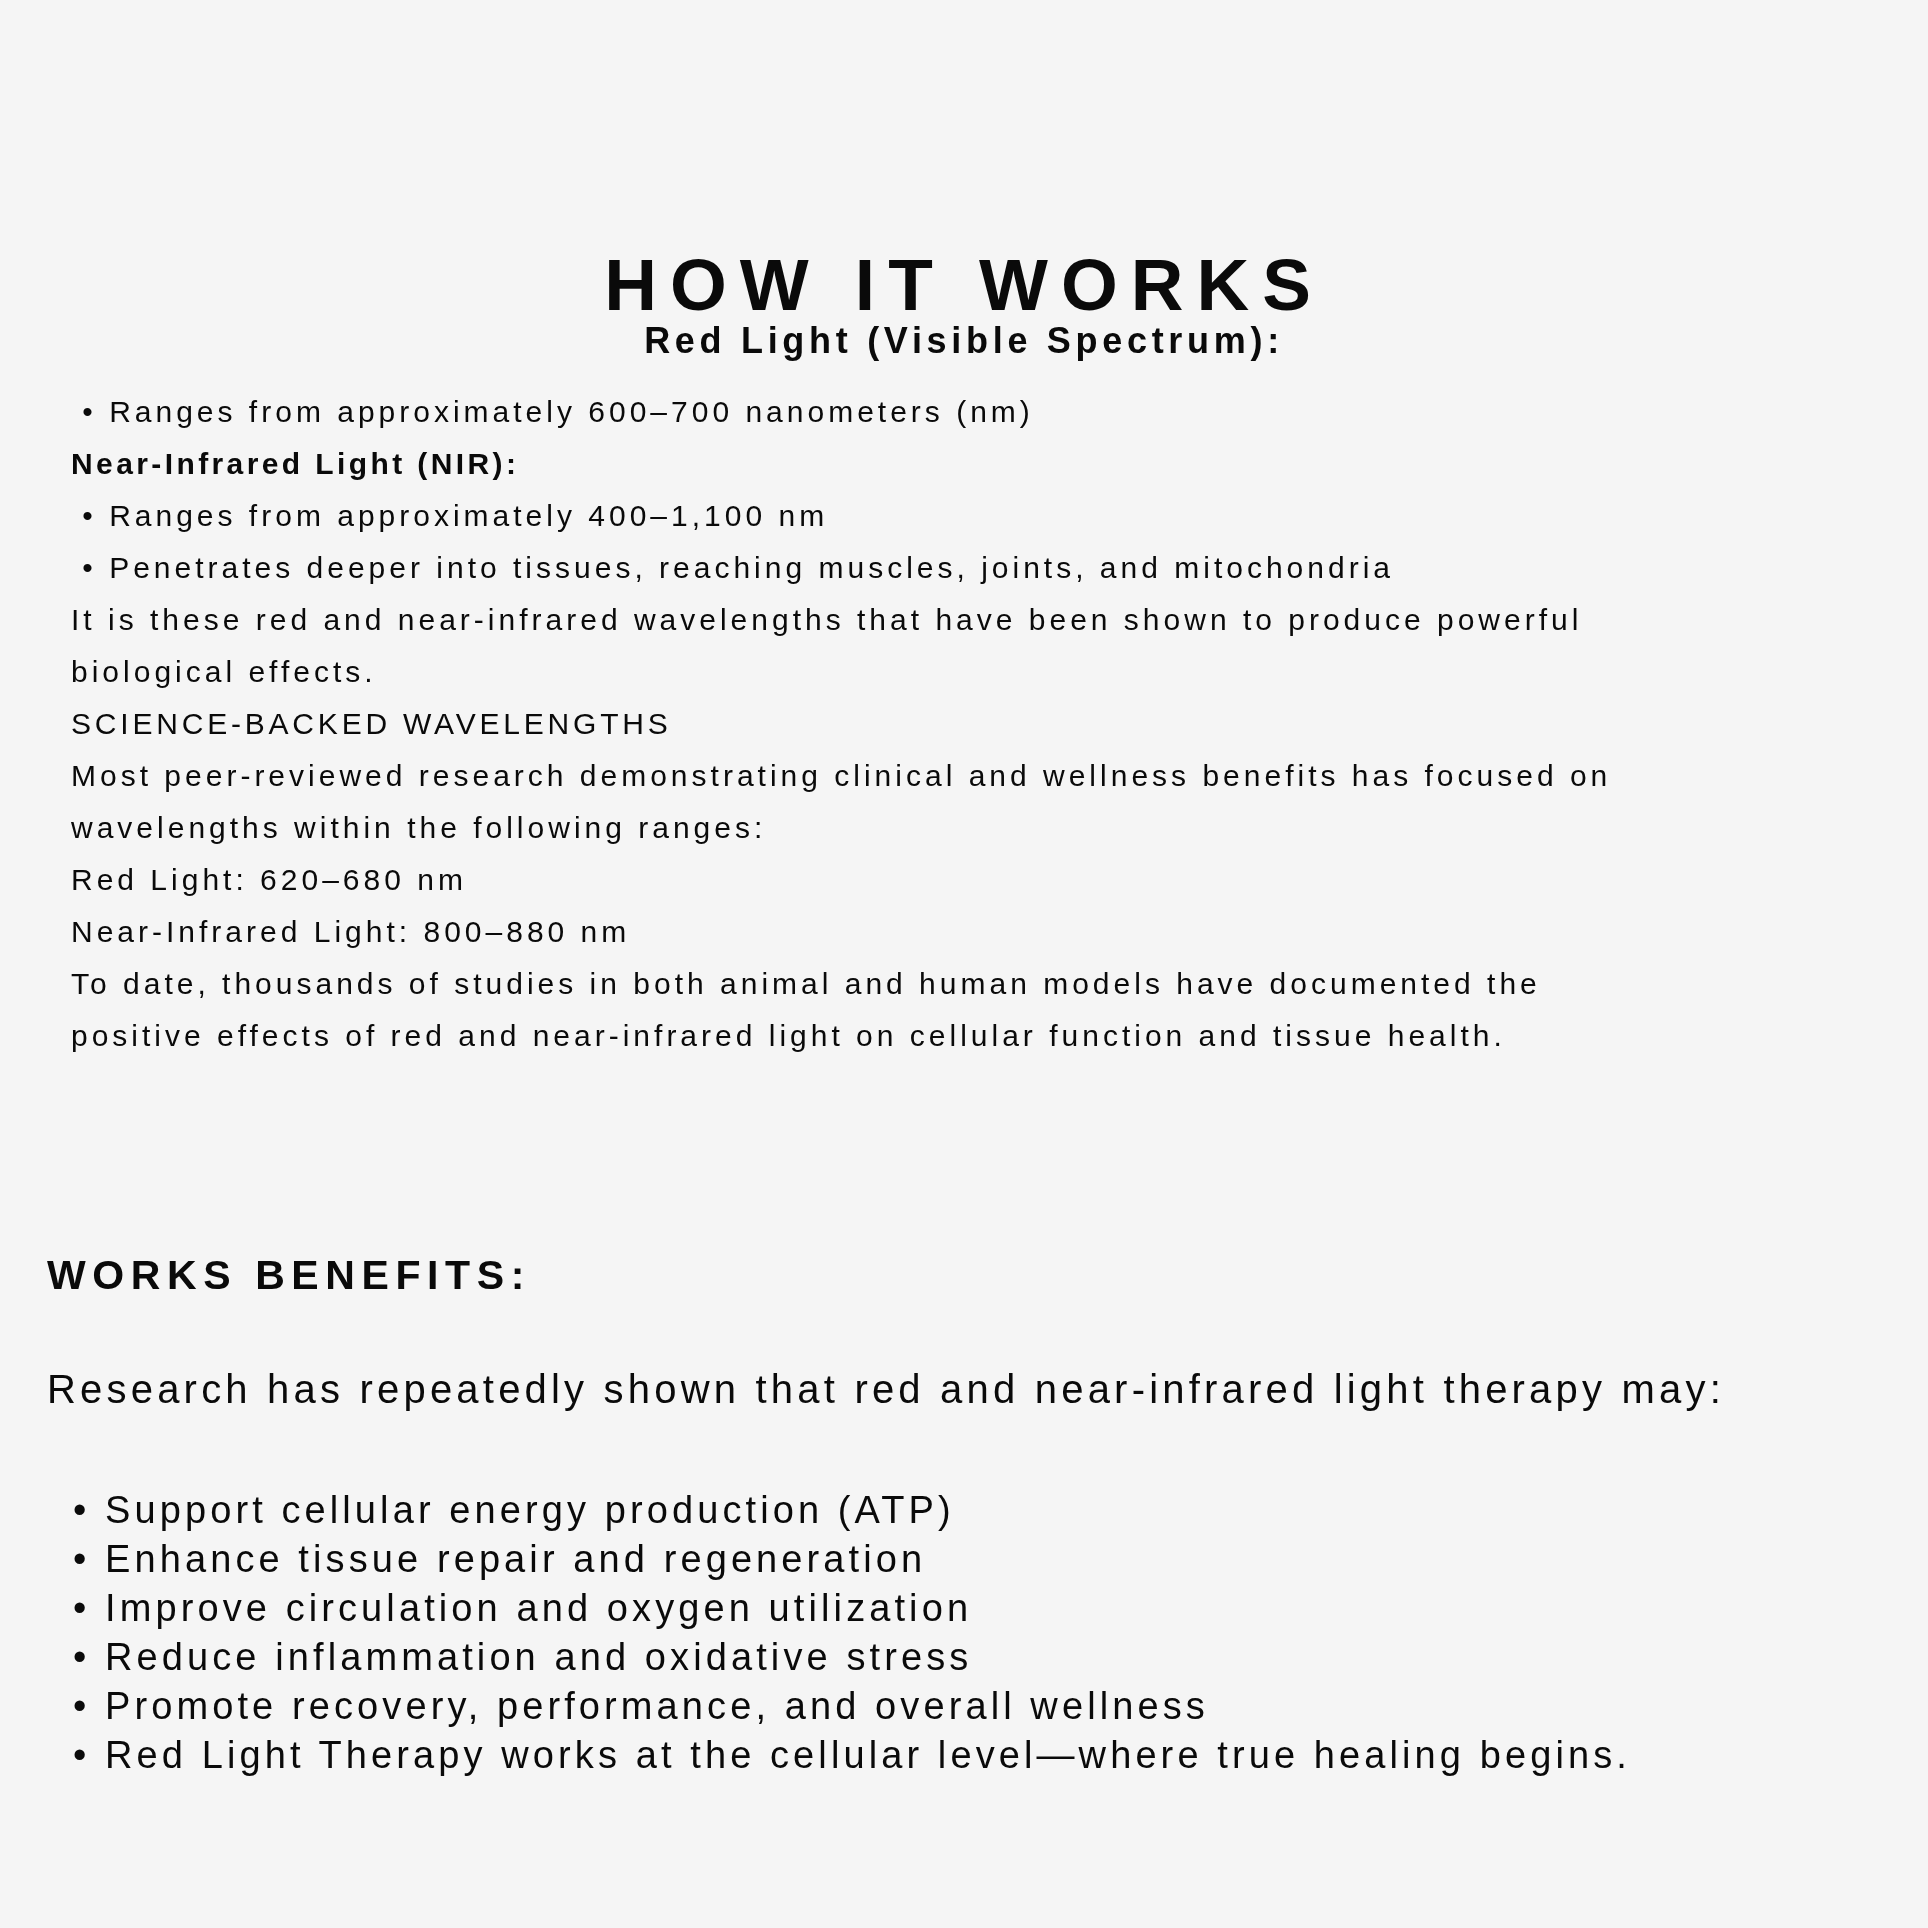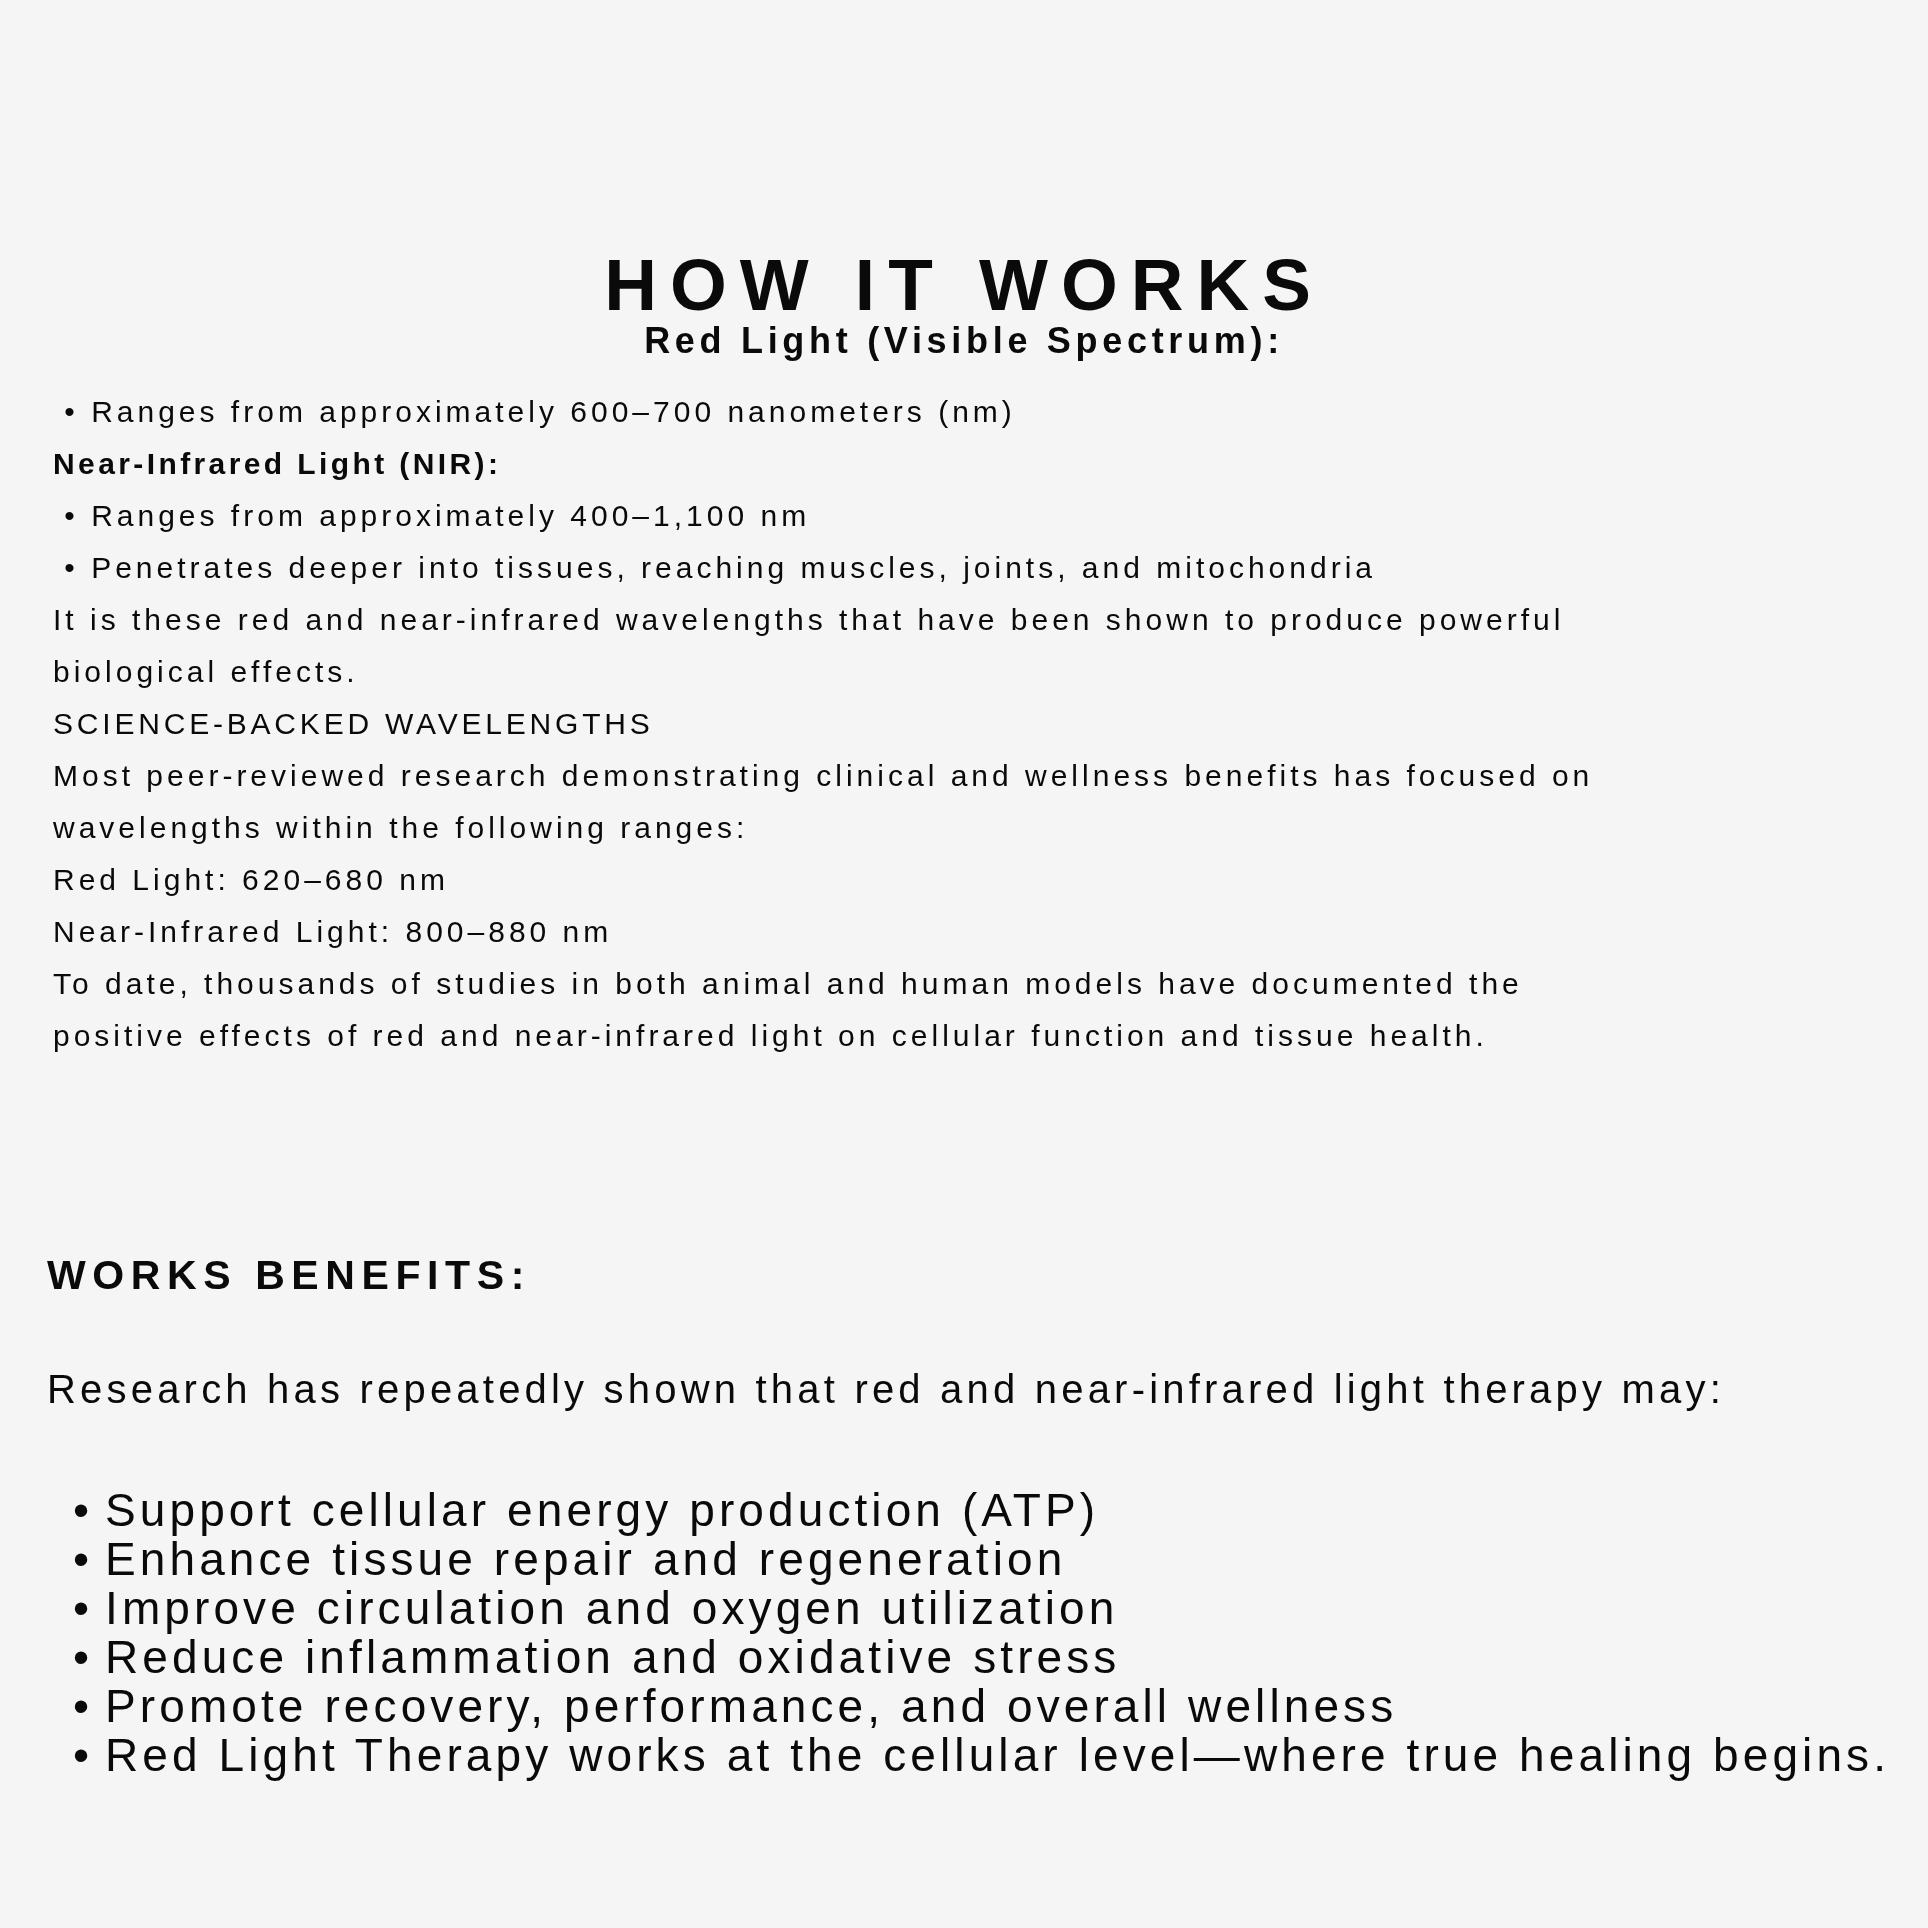--- a/index.html
+++ b/index.html
@@ -20,37 +20,37 @@
     .subtitle {
       position: absolute; left: 0; width: 1928px; top: 287px;
       text-align: center;
       font-size: 36px; font-weight: bold; letter-spacing: 4.7px;
       line-height: 47px;
     }
     .section1 {
       position: absolute; left: 53px; top: 386px; width: 1846px;
       font-size: 30px; letter-spacing: 4px; line-height: 52px;
     }
-    .section1 .line { white-space: nowrap; height: 52px; }
+    .section1 .line { white-space: nowrap; height: 52px; margin-left: 18px; }
     .section1 .bullet-line { padding-left: 11.3px; }
     .section1 .bold { font-weight: bold; letter-spacing: 3.4px; }
     .section1 .caps { font-weight: normal; letter-spacing: 3.8px; }
     .benefits-heading {
       position: absolute; left: 47px; top: 1215px;
       font-size: 41px; font-weight: bold; letter-spacing: 6.6px;
       line-height: 53px;
     }
     .benefits-intro {
       position: absolute; left: 47px; top: 1323px; width: 1789px;
       font-size: 40px; letter-spacing: 4.2px; line-height: 53px;
     }
     .benefits-list {
       position: absolute; left: 73px; top: 1486px;
       margin: 0; padding: 0; list-style: none;
-      font-size: 46px; letter-spacing: 4.1px; line-height: 49px;
+      font-size: 38px; letter-spacing: 4.1px; line-height: 49px;
     }
     .benefits-list li { white-space: nowrap; }
     .benefits-list .dot { display: inline-block; width: 32px; }
   </style>
 </head>
 <body>
 
 <h1 class="title">HOW IT WORKS</h1>
 <h2 class="subtitle">Red Light (Visible Spectrum):</h2>
 

